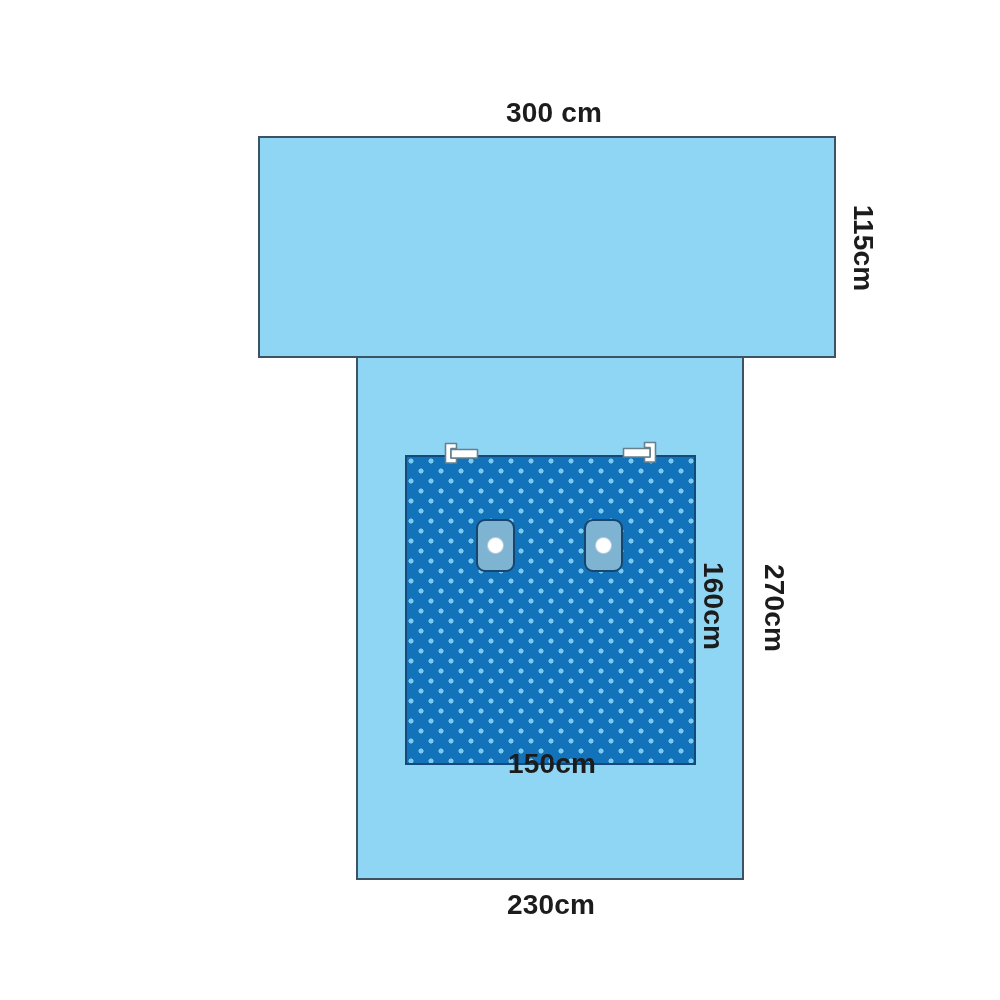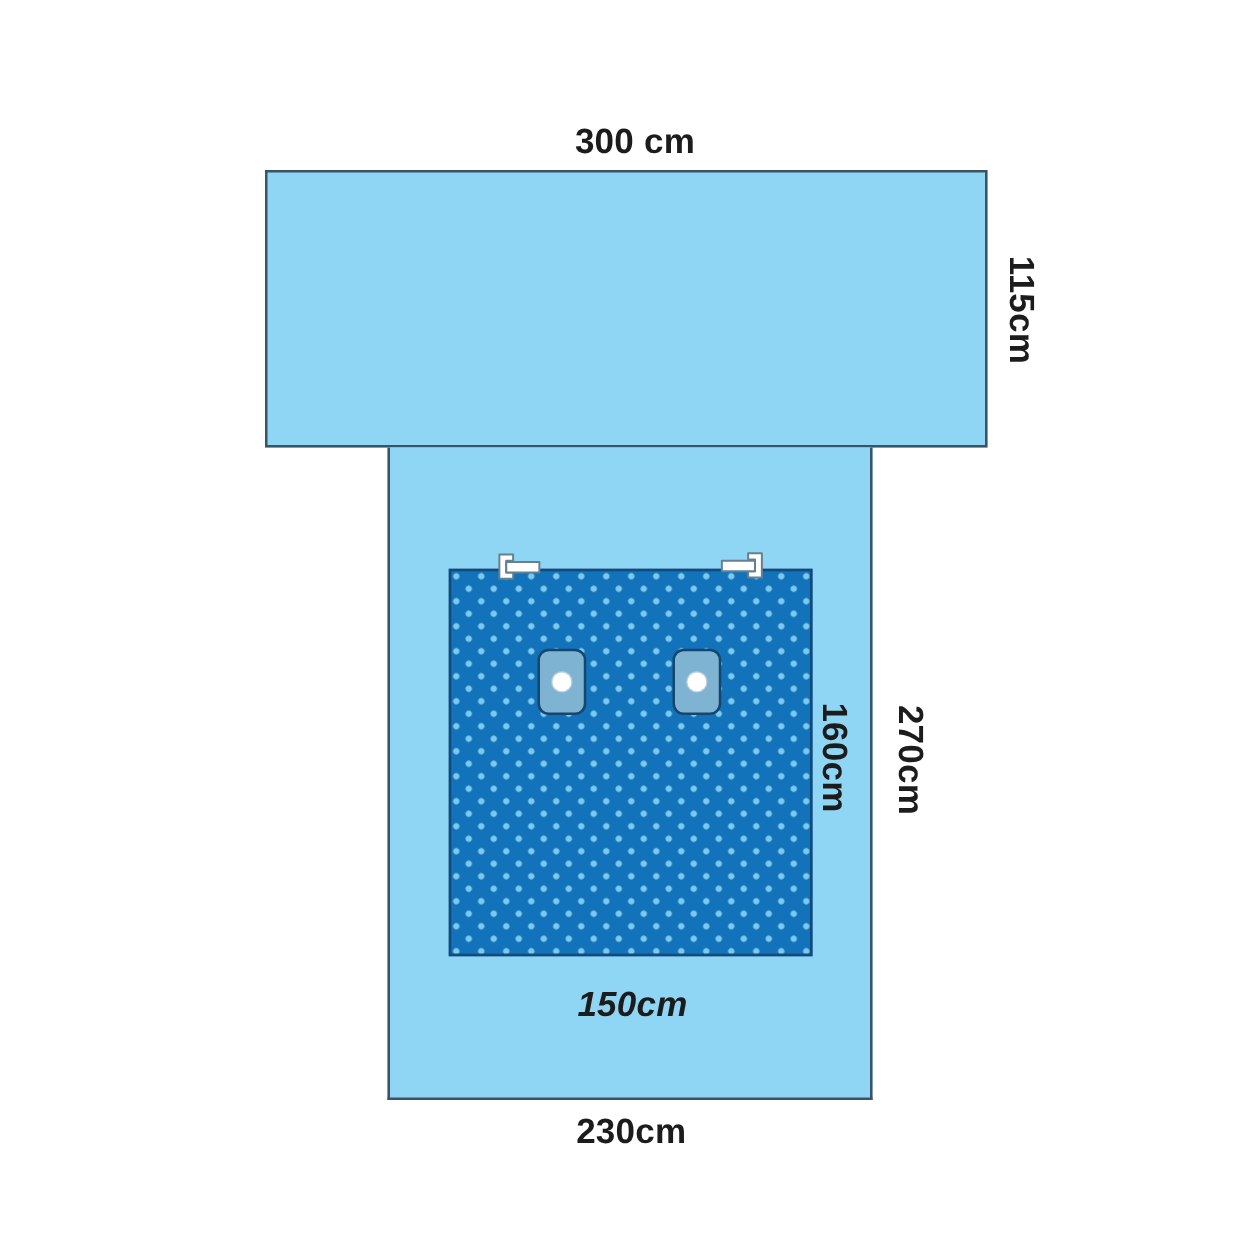--- a/index.html
+++ b/index.html
@@ -3,20 +3,21 @@
 <meta charset="utf-8">
 <style>
   html, body { margin: 0; padding: 0; background: #ffffff; }
   .canvas {
     position: relative;
     width: 870px;
     height: 1000px;
     background: var(--background, #ffffff);
     font-family: "Liberation Sans", sans-serif;
     overflow: hidden;
+    margin-left: 46px;
   }
   .panel {
     position: absolute;
     background: var(--drape-light, #8FD6F4);
     border: 2px solid var(--drape-border, #3B5363);
     box-sizing: border-box;
   }
   .top-panel  { left: 212px; top: 136px; width: 578px; height: 222px; }
   .lower-panel{ left: 310px; top: 358px; width: 388px; height: 522px; border-top: none; }
 
@@ -69,21 +70,21 @@
     white-space: nowrap;
     transform: translate(-50%, -50%);
     letter-spacing: 0.2px;
   }
   .dim.vertical { transform: translate(-50%, -50%) rotate(90deg); }
 
   .label-top-width    { left: 508px; top: 113px; }
   .label-top-height   { left: 817px; top: 248px; }
   .label-fen-height   { left: 667px; top: 606px; }
   .label-lower-height { left: 728px; top: 608px; }
-  .label-fen-width    { left: 506px; top: 804px; font-style: italic; }
+  .label-fen-width    { left: 506px; top: 764px; }
   .label-lower-width  { left: 505px; top: 905px; text-align: right; }
 </style>
 </head>
 <body>
 
 <div class="canvas">
 
   <div class="panel top-panel"></div>
 
   <div class="panel lower-panel"></div>

